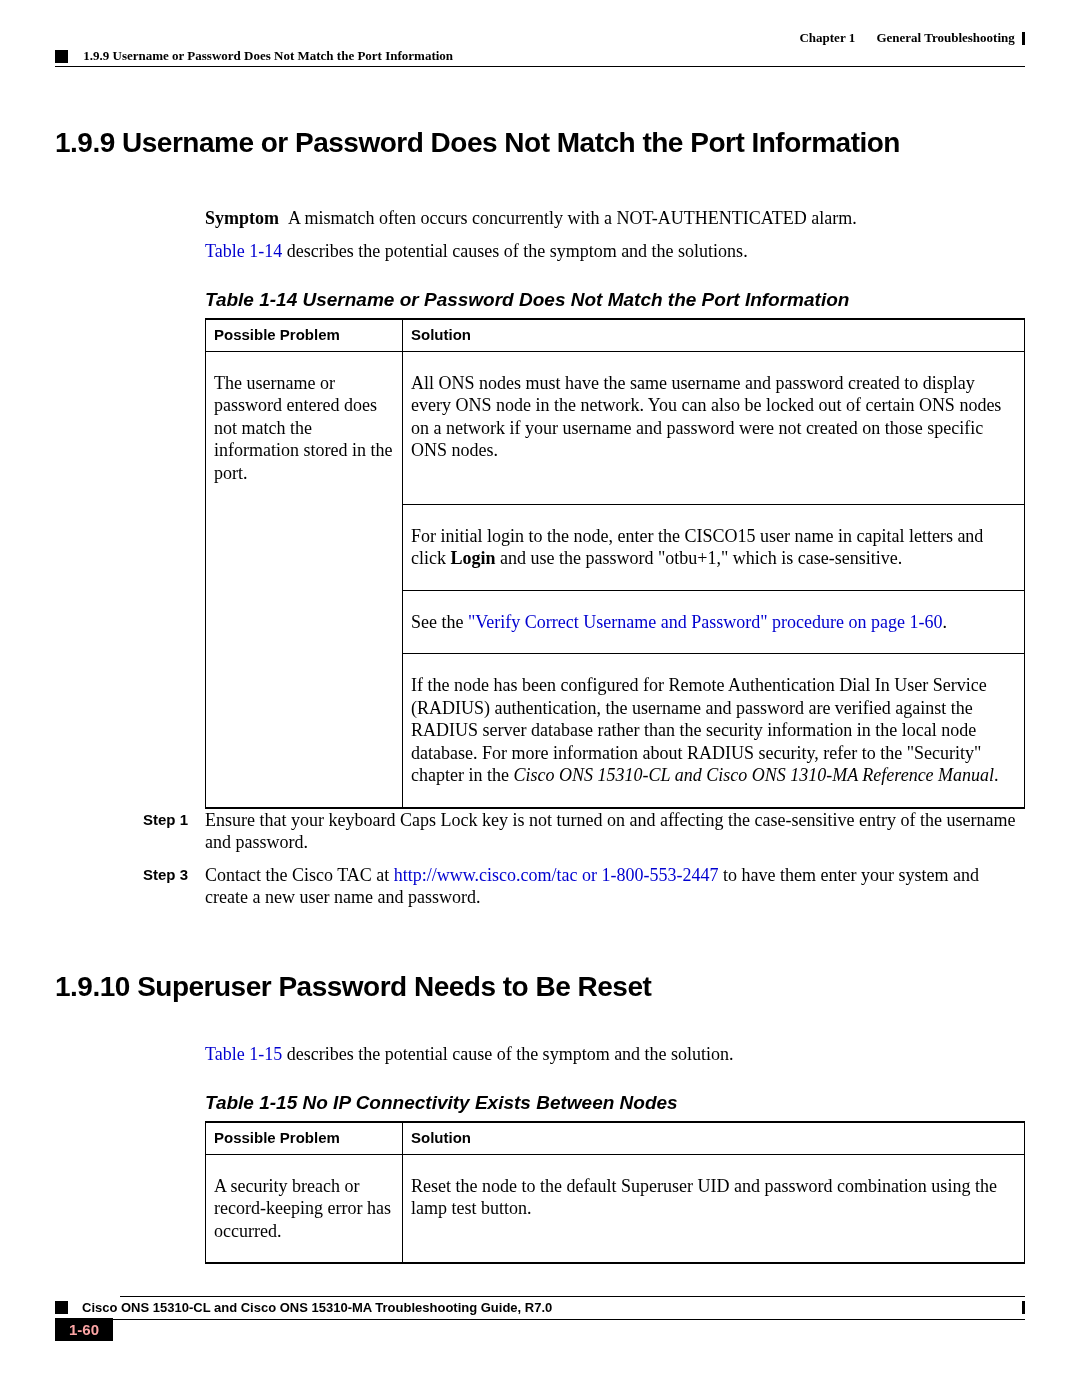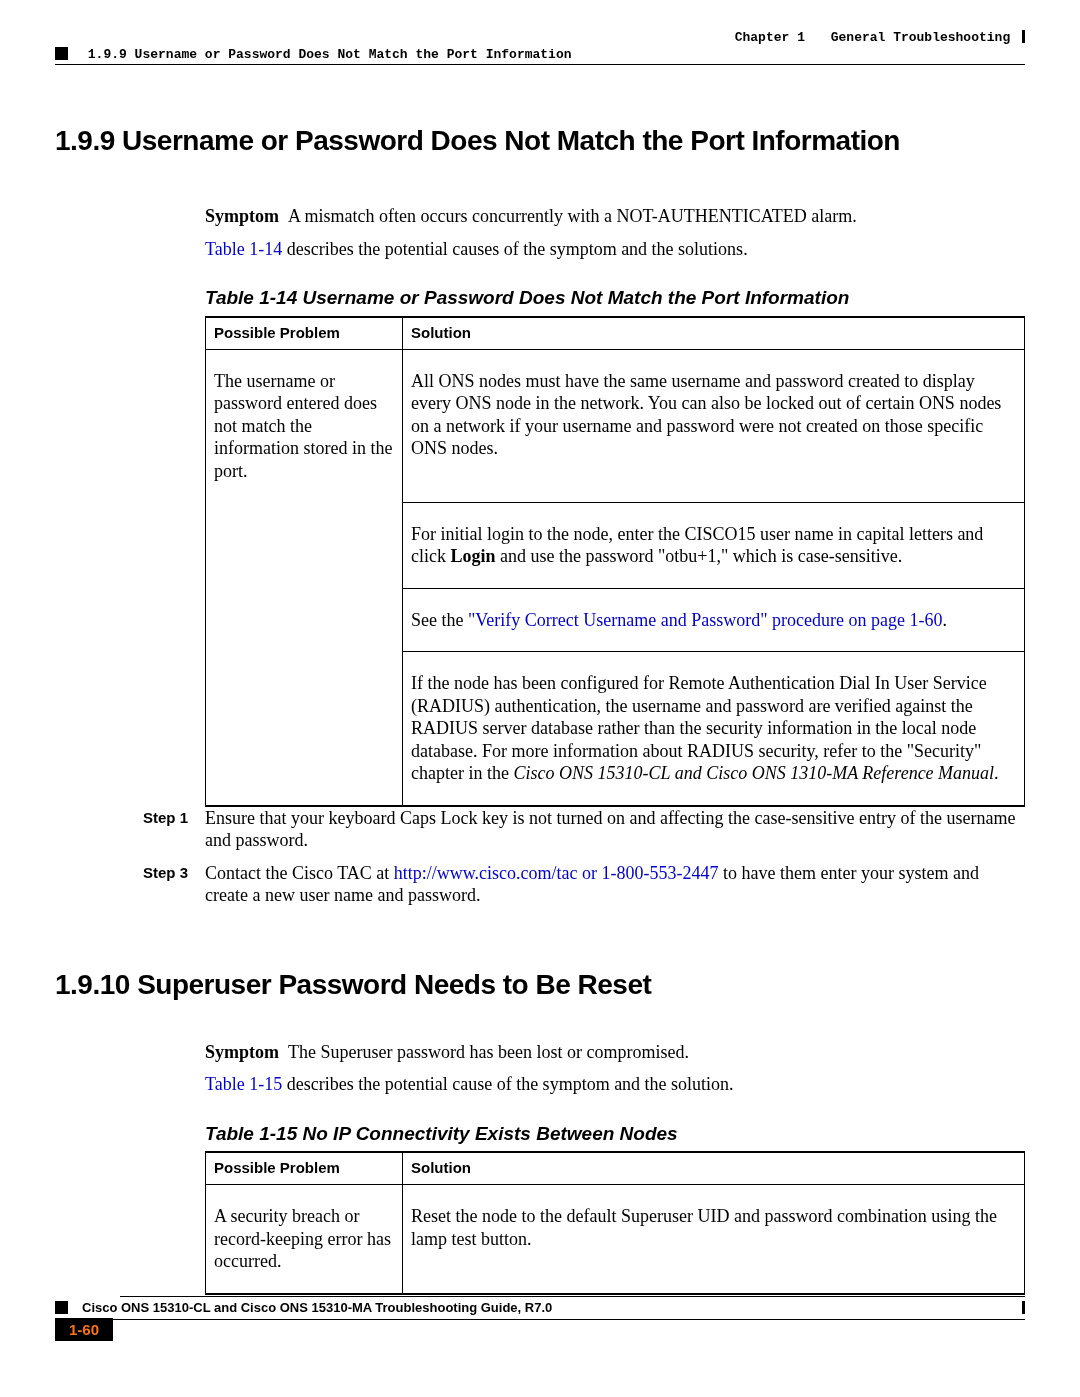--- a/index.html
+++ b/index.html
@@ -16,21 +16,21 @@
   .page {
     padding: 30px 55px 0 55px;
     box-sizing: border-box;
     height: 100%;
     position: relative;
   }
   .top-header {
     display: flex;
     justify-content: space-between;
     align-items: flex-start;
-    font-family: Liberation Mono, monospace;
+    font-family: Liberation Serif, serif;
     font-weight: bold;
     font-size: 13px;
     margin-bottom: 2px;
   }
   .top-header-right {
     text-align: right;
     white-space: nowrap;
   }
   .top-header-right .chap {
     margin-right: 18px;
@@ -193,21 +193,21 @@
     background: #000;
     flex: none;
   }
   .footer-bottom {
     display: flex;
     align-items: center;
     margin-top: 3px;
   }
   .page-num {
     background: #000;
-    color: #f97316;
+    color: #fca5a5;
     font-family: Arial, Helvetica, sans-serif;
     font-weight: bold;
     font-size: 15px;
     padding: 3px 14px;
     display: inline-block;
   }
   .footer-rule-short {
     border-top: 1px solid #000;
     flex: 1;
     margin-left: 0;
@@ -299,23 +299,20 @@
       <div class="step-text">
         <span>Contact the Cisco TAC at </span><span class="link">http://www.cisco.com/tac or 1-800-553-2447</span><span> to have them enter your system and create a new user name and password.</span>
       </div>
     </div>
   </div>
 
   <h1 class="section2">1.9.10  Superuser Password Needs to Be Reset</h1>
 
   <div class="body">
     <p>
-      <span class="symptom-label">Symptom</span>&nbsp;&nbsp;<span>The Superuser password has been lost or compromised.</span>
-    </p>
-    <p>
       <span class="link">Table 1-15</span><span> describes the potential cause of the symptom and the solution.</span>
     </p>
 
     <div class="table-caption">
       <span class="tnum">Table 1-15</span>
       <span>No IP Connectivity Exists Between Nodes</span>
     </div>
 
     <table class="problem bottom">
       <thead>

